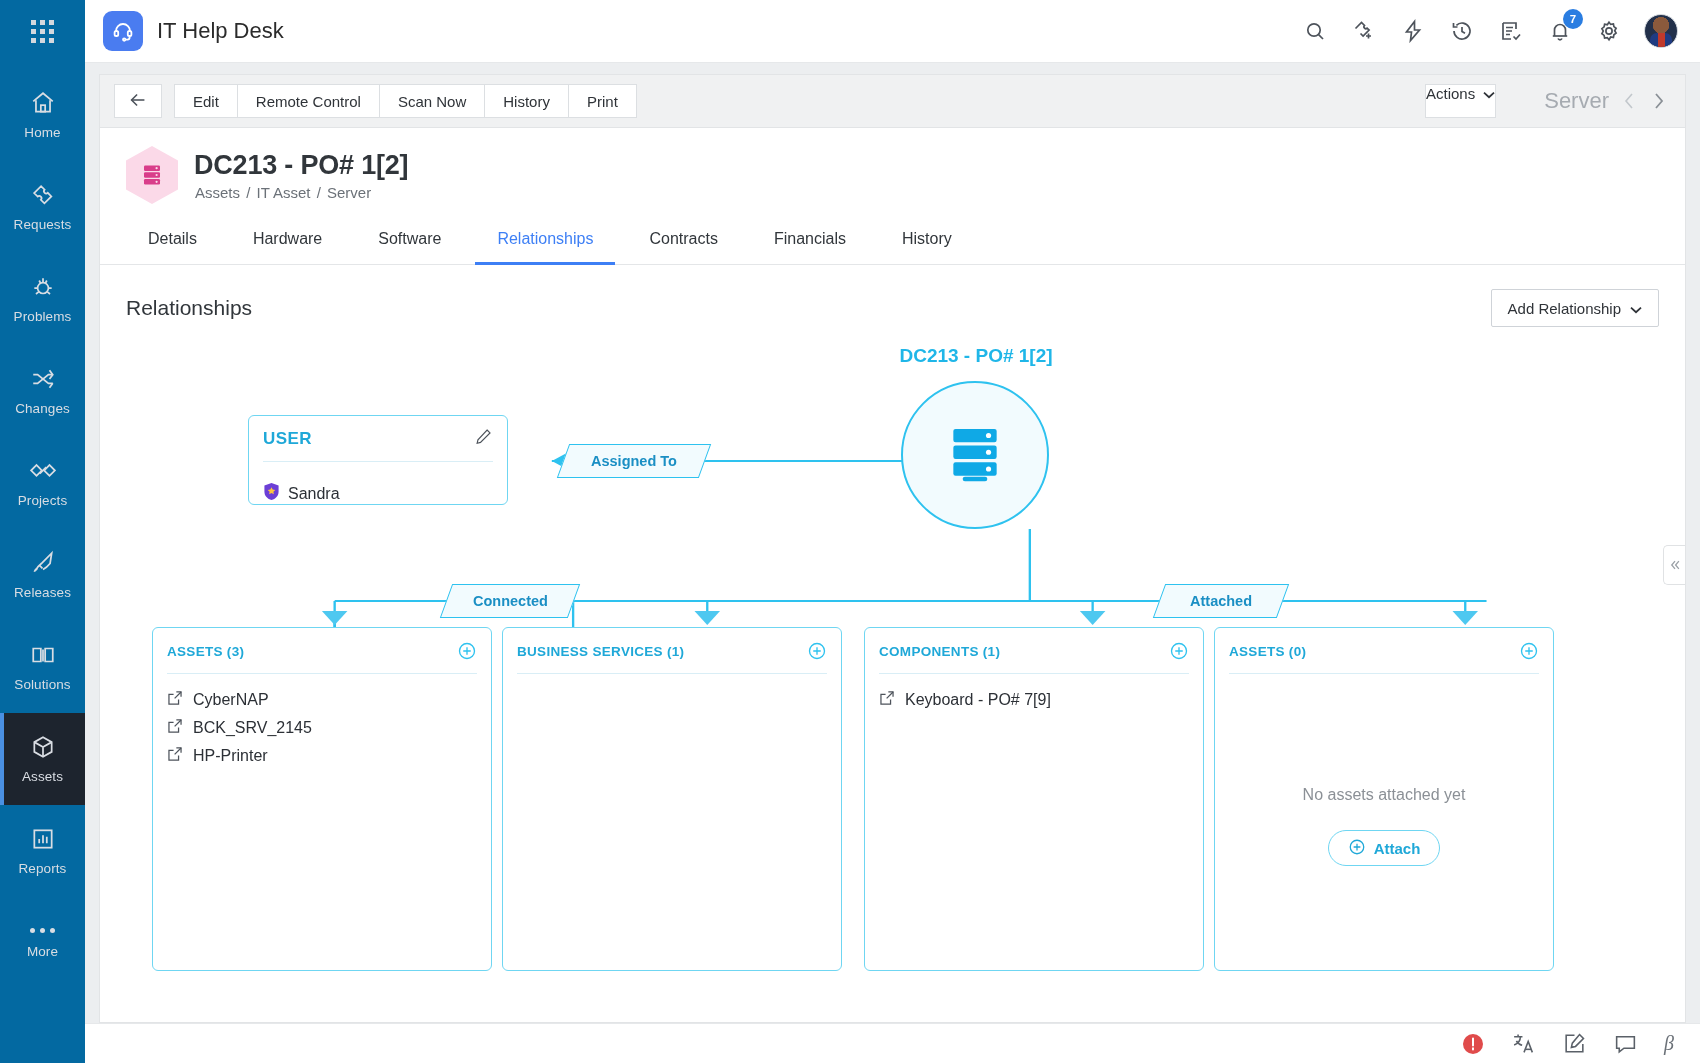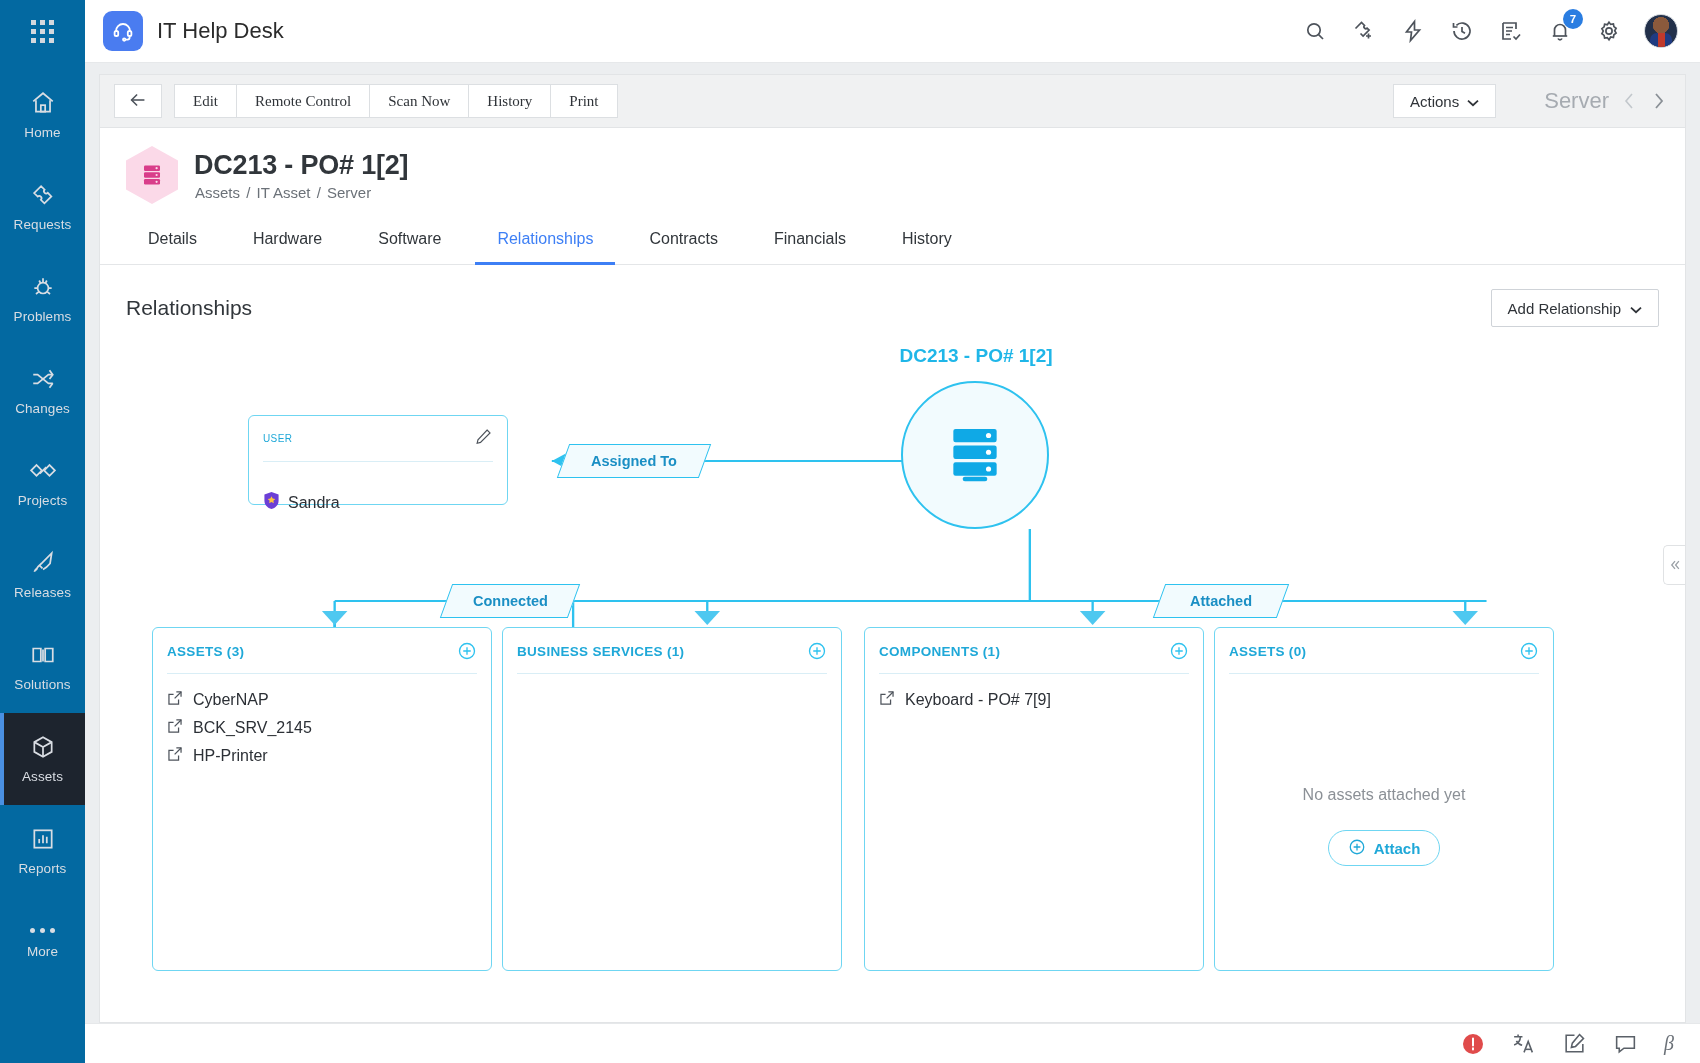--- a/index.html
+++ b/index.html
@@ -83,31 +83,31 @@
 
   
   .actionbar {
     height: 53px; background: #f0f1f2; border-bottom: 1px solid #e2e4e6;
     display: flex; align-items: center; padding: 0 14px; gap: 0;
   }
   .btn-back {
     width: 48px; height: 34px; background: #fff; border: 1px solid #dcdfe2;
     display: flex; align-items: center; justify-content: center; cursor: pointer;
   }
-  .btn-group { display: flex; margin-left: 12px; font-family: Liberation Serif, serif; }
+  .btn-group { display: flex; margin-left: 12px; }
   .btn-group .tb {
     height: 34px; background: #fff; border: 1px solid #dcdfe2; border-left: none;
     padding: 0 18px; font-size: 15px; color: #2f3338; cursor: pointer;
     display: flex; align-items: center; font-family: inherit;
   }
   .btn-group .tb:first-child { border-left: 1px solid #dcdfe2; }
   .actions-btn {
     margin-left: auto; height: 34px; background: #fff; border: 1px solid #dcdfe2;
-    padding: 0 16px; font-size: 15px; color: #2f3338; cursor: pointer;
-    display: flex; align-items: center; gap: 8px; font-family: inherit;
+    padding: 0 0; font-size: 15px; color: #2f3338; cursor: pointer;
+    display: flex; align-items: flex-start; gap: 8px; font-family: inherit;
   }
   .rec-nav { display: flex; align-items: center; gap: 12px; margin-left: 48px; margin-right: 4px; }
   .rec-nav .rlabel { font-size: 22px; color: #a6abb1; }
   .chev { color: #c2c7cc; cursor: pointer; display:flex; }
 
   
   .pagehead { padding: 18px 24px 0 26px; }
   .ph-row { display: flex; align-items: center; gap: 16px; }
   .hexwrap { width: 52px; height: 58px; position: relative; }
   .hex {
@@ -149,24 +149,24 @@
     position: absolute; left: 775px; top: 48px; width: 148px; height: 148px;
     border-radius: 50%; background: #f2fbfe; border: 2px solid #2ec2ef;
     display: flex; align-items: center; justify-content: center;
   }
 
   .user-box {
     position: absolute; left: 122px; top: 82px; width: 260px; height: 90px;
     background: #fff; border: 1.5px solid #6fd6f2; border-radius: 6px; padding: 11px 14px 0;
   }
   .user-box .hdr { display: flex; align-items: center; }
-  .user-box .hdr .t { font-size: 10px; font-weight: 400; color: #1fa8d8; letter-spacing: .4px; }
+  .user-box .hdr .t { font-size: 17px; font-weight: 700; color: #1fa8d8; letter-spacing: .4px; }
   .user-box .hdr .pen { margin-left: auto; cursor: pointer; color: #4d535b; }
   .user-box .sep { height: 1px; background: #d9eef6; margin: 11px 0 0; }
-  .user-row { display: flex; align-items: center; gap: 8px; margin-top: 29px; font-size: 16px; color: #2c3036; }
+  .user-row { display: flex; align-items: center; gap: 8px; margin-top: 20px; font-size: 16px; color: #2c3036; }
 
   .tagflag {
     position: absolute; height: 34px; background: #f2fbfe; border: 1.6px solid #2ec2ef;
     display: flex; align-items: center; justify-content: center;
     color: #1b8fc4; font-size: 14.5px; font-weight: 700;
     transform: skewX(-20deg);
   }
   .tagflag > span { transform: skewX(20deg); white-space: nowrap; }
   #tag-assigned { left: 437px; top: 111px; width: 142px; }
   #tag-connected { left: 320px; top: 251px; width: 128px; }

